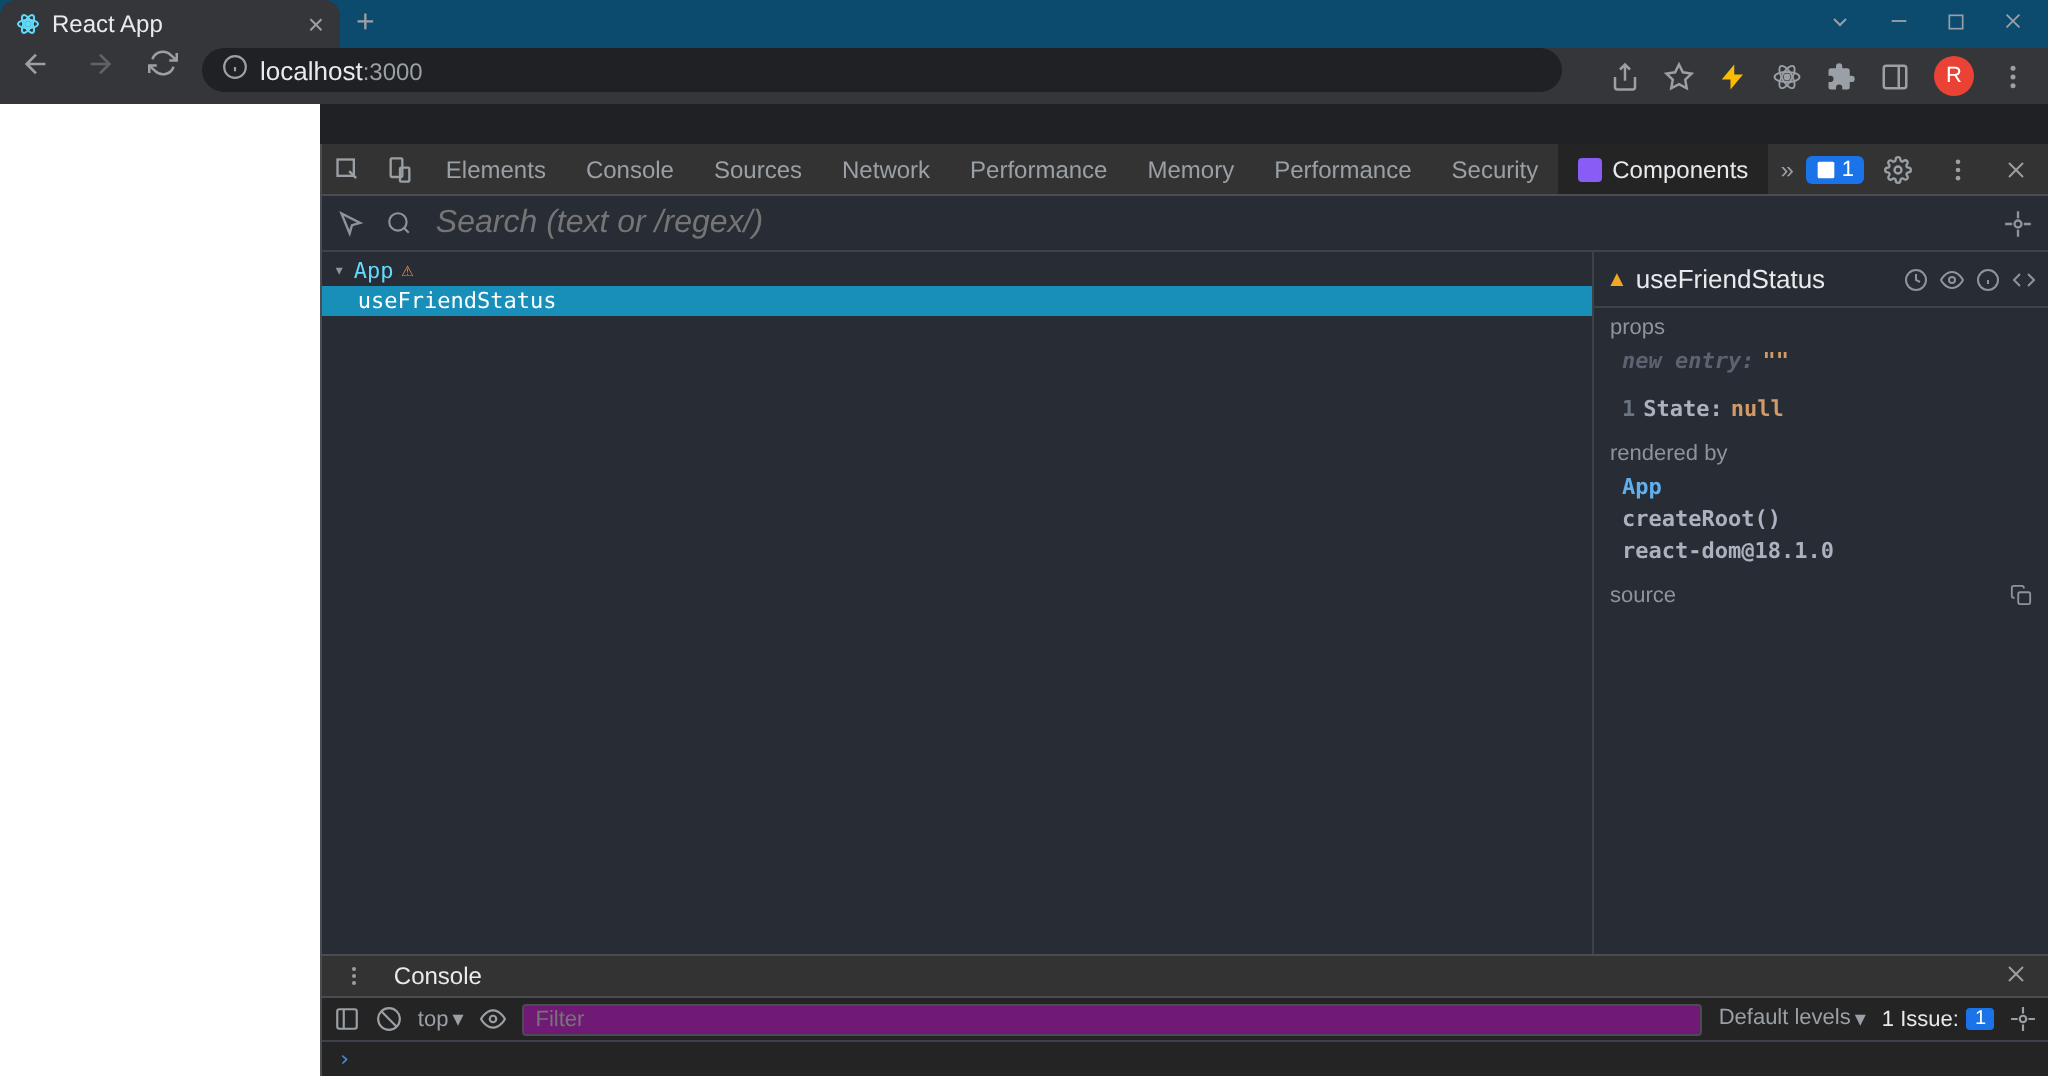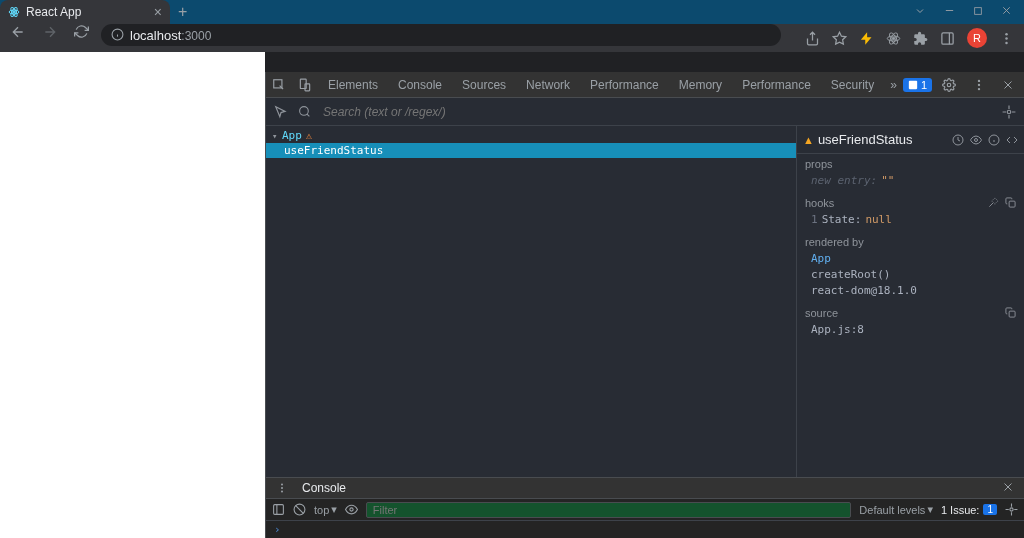--- a/index.html
+++ b/index.html
@@ -39,59 +39,59 @@
     .dt-icon-btn { padding: 0 6px; color: #9aa0a6; cursor: pointer; display: flex; }
     .dt-tab { padding: 0 10px; height: 100%; display: flex; align-items: center; color: #9aa0a6; cursor: pointer; white-space: nowrap; }
     .dt-tab.active { background: #242424; color: #e8eaed; }
     .dt-tab-icon { width: 12px; height: 12px; background: #8a5cf6; border-radius: 2px; margin-right: 5px; display: inline-block; }
     .dt-tabs-right { margin-left: auto; display: flex; align-items: center; gap: 4px; padding-right: 4px; }
     .errors-badge { background: #1a73e8; color: white; padding: 1px 5px; border-radius: 3px; font-size: 11px; display: flex; align-items: center; gap: 3px; }
     
     
     .react-toolbar { height: 28px; background: #282c34; display: flex; align-items: center; padding: 0 6px; gap: 6px; border-bottom: 1px solid #3d424a; }
     .rt-icon { color: #8f949b; cursor: pointer; display: flex; padding: 2px; }
-    .search-input { flex: 1; background: transparent; border: none; color: #8f949b; font-size: 12px; outline: none; padding: 4px; font-style: italic; }
+    .search-input { flex: 1; background: transparent; border: none; color: #8f949b; font-size: 16px; outline: none; padding: 4px; font-style: italic; }
     
     
     .react-body { flex: 1; display: flex; overflow: hidden; }
     .tree-panel { flex: 1; background: #282c34; overflow: auto; font-family: 'Consolas', monospace; font-size: 11px; padding-top: 2px; }
     .tree-row { height: 15px; display: flex; align-items: center; padding-left: 6px; cursor: pointer; color: #61dafb; }
     .tree-row.level-1 { padding-left: 18px; }
     .tree-row.selected { background: #178fb9; color: #fff; }
     .tree-arrow { width: 10px; color: #8f949b; font-size: 9px; }
     .tree-warn { color: #f0883e; margin-left: 4px; font-size: 10px; }
     
     .details-panel { width: 228px; background: #282c34; border-left: 1px solid #3d424a; overflow: auto; font-size: 11px; }
     .details-header { height: 28px; display: flex; align-items: center; padding: 0 6px; border-bottom: 1px solid #3d424a; gap: 4px; }
     .warn-tri { color: #f5a623; font-size: 11px; }
     .comp-name { color: #e8eaed; font-size: 13px; flex: 1; }
     .hdr-icons { display: flex; gap: 6px; color: #8f949b; }
     .hdr-icon { cursor: pointer; display: flex; }
     .section { padding: 4px 8px; }
     .section-header { display: flex; color: #8f949b; font-size: 11px; margin-bottom: 3px; }
     .section-icons { margin-left: auto; display: flex; gap: 6px; }
-    .prop-row { font-family: 'Consolas', monospace; font-size: 11px; padding-left: 6px; display: flex; gap: 4px; line-height: 16px; }
+    .prop-row { font-family: 'Consolas', monospace; font-size: 11px; padding-left: 6px; display: flex; gap: 4px; line-height: 16px; font-weight: bold; }
     .prop-idx { color: #6b7280; }
     .prop-key { color: #c678dd; }
     .prop-val-null { color: #d19a66; }
     .prop-val-str { color: #d19a66; }
     .prop-new { color: #5c6370; font-style: italic; }
     .link-val { color: #61afef; cursor: pointer; }
     .src-val { color: #abb2bf; }
     
     
     .console-drawer { height: 61px; background: #242424; border-top: 1px solid #494c50; display: flex; flex-direction: column; }
     .console-tabs { height: 24px; display: flex; align-items: center; padding: 0 4px; border-bottom: 1px solid #494c50; background: #333333; }
     .console-tab { padding: 0 8px; color: #e8eaed; font-size: 12px; height: 100%; display: flex; align-items: center; }
     .console-close { margin-left: auto; color: #9aa0a6; cursor: pointer; padding: 0 6px; }
     .console-toolbar { height: 22px; display: flex; align-items: center; padding: 4px 6px; gap: 8px; border-bottom: 1px solid #3d424a; font-size: 11px; }
     .ct-icon { color: #9aa0a6; cursor: pointer; display: flex; }
     .top-select { color: #9aa0a6; display: flex; align-items: center; gap: 2px; cursor: pointer; }
-    .filter-input { flex: 1; background: #14532d; border: 1px solid #494c50; color: #9aa0a6; padding: 1px 6px; font-size: 11px; border-radius: 2px; outline: none; }
-    .levels { color: #9aa0a6; cursor: pointer; display: flex; align-items: center; gap: 2px; }
+    .filter-input { flex: 1; background: #701a75; border: 1px solid #494c50; color: #9aa0a6; padding: 1px 6px; font-size: 11px; border-radius: 2px; outline: none; }
+    .levels { color: #9aa0a6; cursor: pointer; display: flex; align-items: flex-start; gap: 2px; }
     .issue-link { color: #e8eaed; display: flex; align-items: center; gap: 4px; cursor: pointer; text-align: center; }
     .issue-badge { background: #1a73e8; color: white; padding: 0 4px; border-radius: 2px; font-size: 10px; }
     .console-input { flex: 1; display: flex; align-items: flex-start; padding: 2px 8px; }
     .prompt-arrow { color: #4d8bd6; font-family: monospace; font-size: 11px; }
   </style>
 </head>
 <body>
 
 <div class="chrome-top">
   <div class="tabs">
@@ -216,20 +216,24 @@
           </svg>
         </span>
       <span class="dt-tab">Elements</span>
       <span class="dt-tab">Console</span>
       <span class="dt-tab">Sources</span>
       <span class="dt-tab">Network</span>
       <span class="dt-tab">Performance</span>
       <span class="dt-tab">Memory</span>
       <span class="dt-tab">Performance</span>
       <span class="dt-tab">Security</span>
+      <span class="dt-tab active">
+          <span class="dt-tab-icon"></span>
+          <span>Components</span>
+        </span>
       <span class="dt-icon-btn">»</span>
       <div class="dt-tabs-right">
         <span class="errors-badge">
             <svg width="10" height="10" viewBox="0 0 24 24" fill="currentColor">
               <rect x="2" y="2" width="20" height="20" rx="2"></rect>
             </svg>
             <span>1</span>
           </span>
         <span class="dt-icon-btn">
             <svg width="14" height="14" viewBox="0 0 24 24" fill="none" stroke="currentColor" stroke-width="2">
@@ -323,36 +327,20 @@
           <div class="section-header">
               <span>props</span>
             </div>
           <div class="prop-row">
             <span class="prop-new">new entry:</span>
             <span class="prop-val-str">""</span>
           </div>
         </div>
 
         <div class="section">
-          <div class="section-header">
-            <span>hooks</span>
-            <span class="section-icons">
-              <span class="hdr-icon">
-                  <svg width="11" height="11" viewBox="0 0 24 24" fill="none" stroke="currentColor" stroke-width="2">
-                    <path d="M15 4V2M15 16v-2M8 9h2M20 9h2M17.8 11.8L19 13M15 9h0M17.8 6.2L19 5M3 21l9-9M12.2 6.2L11 5"></path>
-                  </svg>
-                </span>
-              <span class="hdr-icon">
-                  <svg width="11" height="11" viewBox="0 0 24 24" fill="none" stroke="currentColor" stroke-width="2">
-                    <rect x="9" y="9" width="13" height="13" rx="2"></rect>
-                    <path d="M5 15H4a2 2 0 01-2-2V4a2 2 0 012-2h9a2 2 0 012 2v1"></path>
-                  </svg>
-                </span>
-            </span>
-          </div>
           <div class="prop-row">
             <span class="prop-idx">1</span>
             <span class="prop-key" style="color:#abb2bf">State:</span>
             <span class="prop-val-null">null</span>
           </div>
         </div>
 
         <div class="section">
           <div class="section-header">
               <span>rendered by</span>
@@ -373,23 +361,20 @@
             <span>source</span>
             <span class="section-icons">
               <span class="hdr-icon">
                   <svg width="11" height="11" viewBox="0 0 24 24" fill="none" stroke="currentColor" stroke-width="2">
                     <rect x="9" y="9" width="13" height="13" rx="2"></rect>
                     <path d="M5 15H4a2 2 0 01-2-2V4a2 2 0 012-2h9a2 2 0 012 2v1"></path>
                   </svg>
                 </span>
             </span>
           </div>
-          <div class="prop-row">
-              <span class="src-val">App.js:8</span>
-            </div>
         </div>
       </div>
     </div>
 
     <div class="console-drawer">
       <div class="console-tabs">
         <span class="dt-icon-btn">
             <svg width="12" height="12" viewBox="0 0 24 24" fill="currentColor">
               <circle cx="12" cy="5" r="2"></circle>
               <circle cx="12" cy="12" r="2"></circle>

